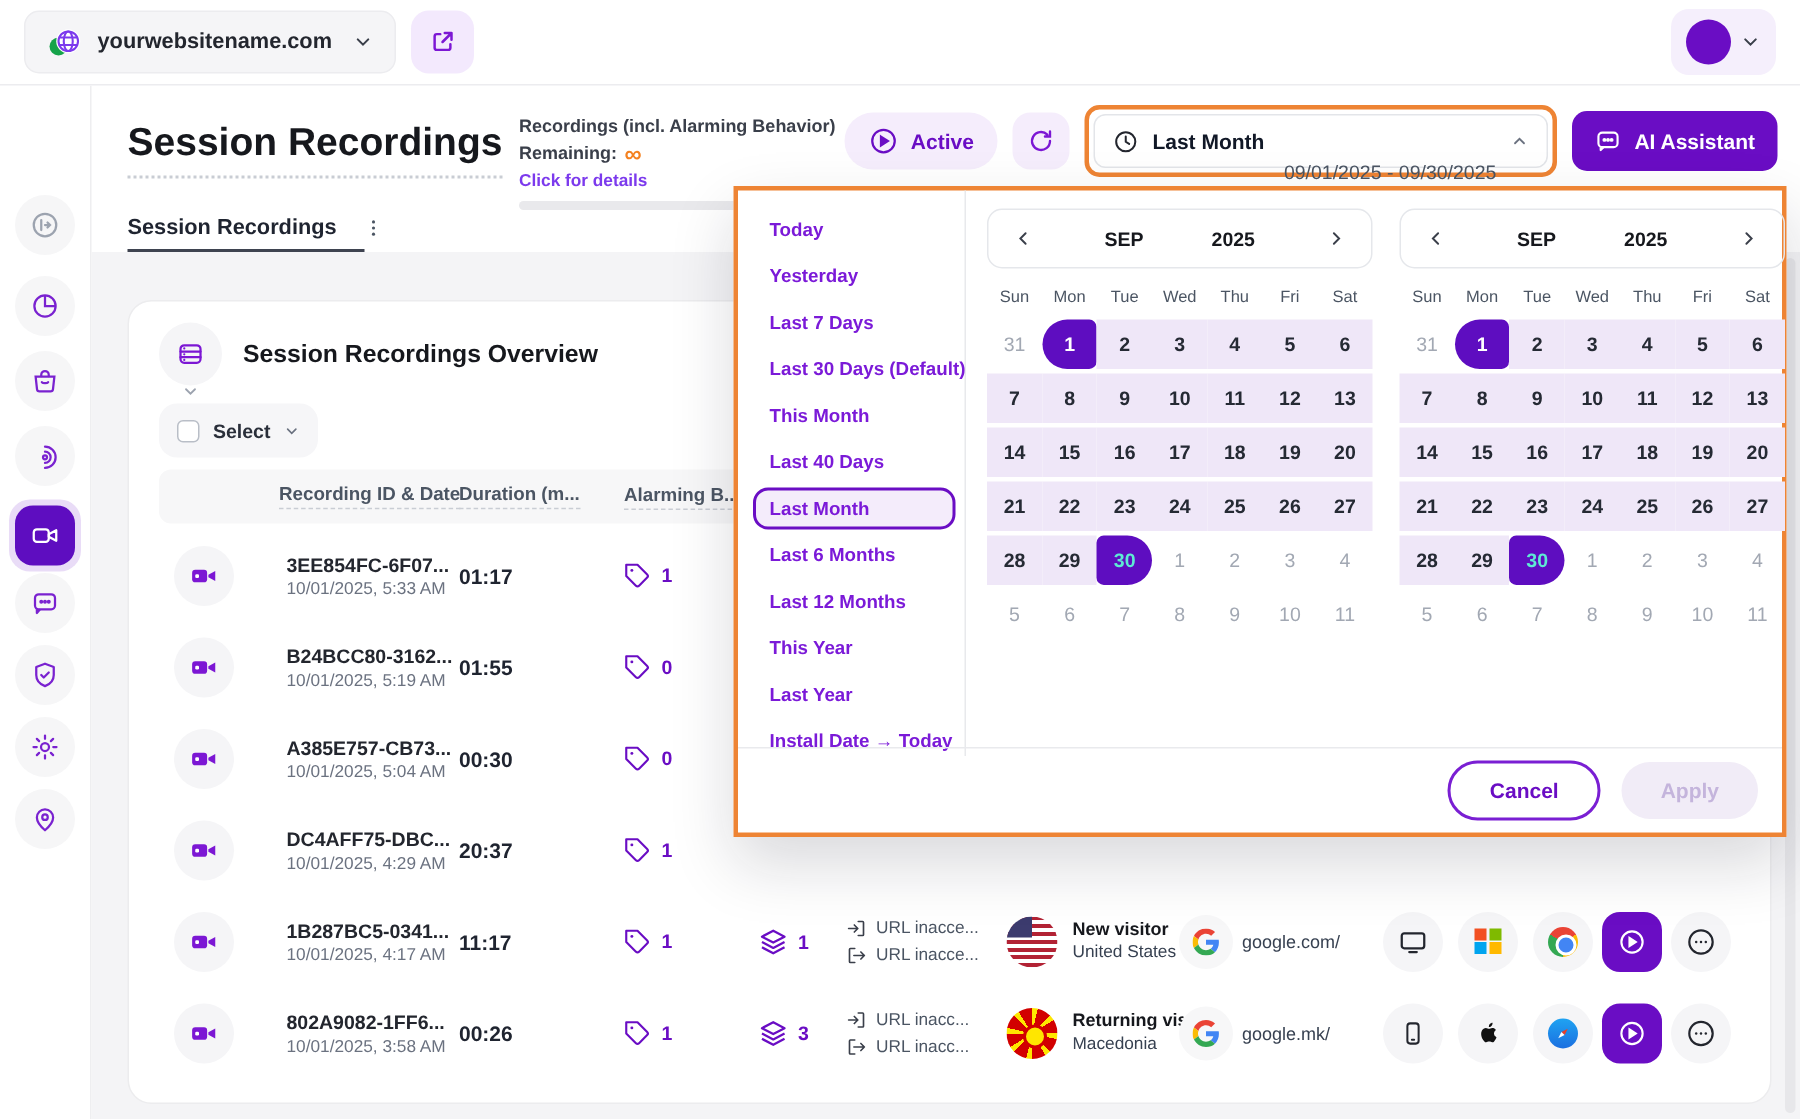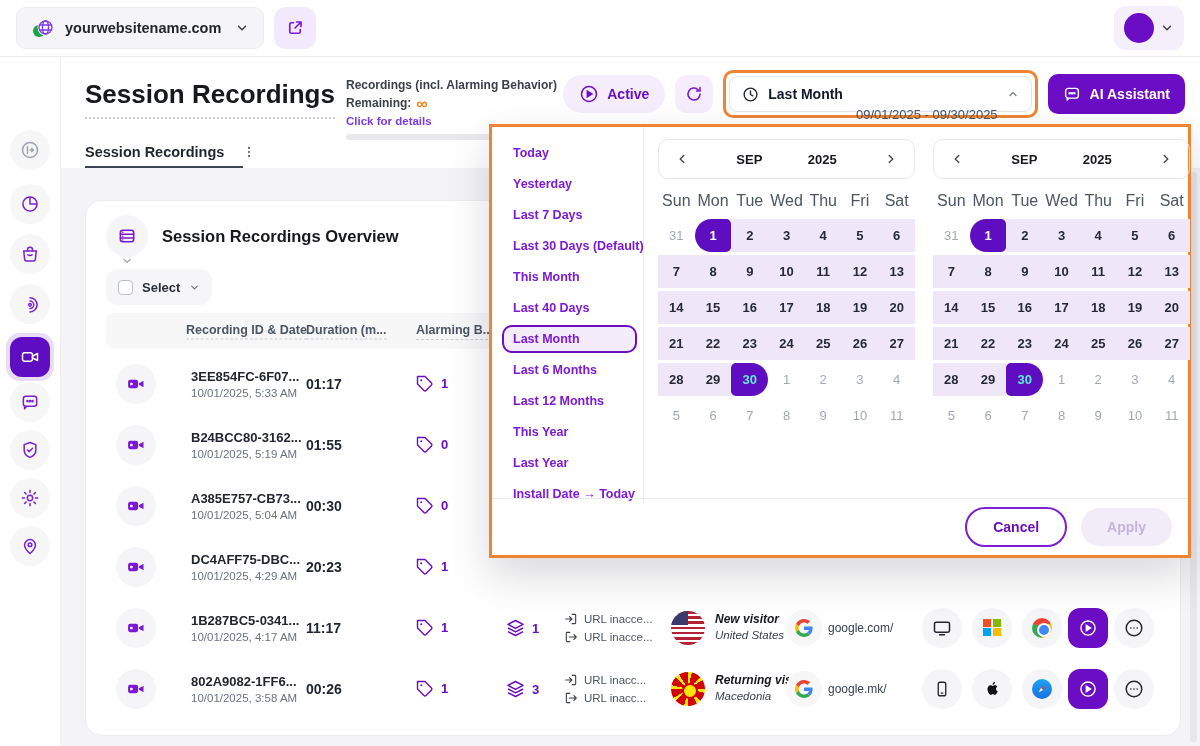--- a/index.html
+++ b/index.html
@@ -89,21 +89,21 @@
   .urlrow { display:flex; align-items:center; gap:6px; margin:4px 0;}
   .urlrow span { font-size:11.5px; color:#4B5563; white-space:nowrap; overflow:hidden; max-width:88px;}
   .vis { left:585px; display:flex; align-items:center;}
   .flag { width:34px; height:34px; border-radius:50%; overflow:hidden; position:relative; background:#F5F5F7; flex:0 0 34px;}
   .flag > span { display:none; width:100%; height:100%; position:relative;}
   .flag.us .f-us { display:block; background:repeating-linear-gradient(#B22234 0 2.6px, #fff 2.6px 5.2px);}
   .flag.us .f-us::after { content:""; position:absolute; left:0; top:0; width:17px; height:14px; background:#3C3B6E;}
   .flag.mk .f-mk { display:block; background:repeating-conic-gradient(#FFE600 0 13deg, #D20000 13deg 45deg);}
   .flag.mk .f-mk::after { content:""; position:absolute; left:11px; top:11px; width:12px; height:12px; border-radius:50%;
     background:#FFE600; border:2px solid #D20000;}
-  .vtxt { margin-left:10px; width:74px;font-style:italic;}
+  .vtxt { margin-left:10px; width:74px;}
   .vtype { font-size:12px; font-weight:700; color:#16181D; white-space:nowrap; overflow:hidden;}
   .vctry { font-size:11.5px; color:#374151; margin-top:2px; line-height:1.25;}
   .ref { left:700px; display:flex; align-items:center; gap:6px;}
   .gcircle { width:36px; height:36px; border-radius:50%; background:#F7F7F8; display:flex; align-items:center; justify-content:center;}
   .rtext { font-size:12px; color:#374151;}
   .icircle { width:40px; height:40px; border-radius:50%; background:#F5F5F7; display:flex; align-items:center; justify-content:center;}
   .dev { left:836px;} .osc { left:886px;} .brw { left:936px;}
   .dev .icircle>*, .osc .icircle>*, .brw .icircle>* { display:none;}
   .dev.desktop .i-desktop { display:block;} .dev.mobile .i-mobile { display:block;}
   .osc.windows .i-windows { display:grid;} .osc.apple .i-apple { display:block;}
@@ -129,21 +129,21 @@
   .preset { font-size:12.5px; font-weight:700; color:#7B1AD8; padding:5px 9px; margin-bottom:3px;
     border:2px solid transparent; border-radius:10px; cursor:pointer; white-space:nowrap;}
   .preset.selected { border-color:#6A0DC4; background:#F4ECFB;}
   .cals { display:flex; gap:18px; padding:12px 14px 0 14px;}
   .cal { width:257px;}
   .cal-head { height:40px; border:1px solid #E5E7EB; border-radius:10px; display:flex; align-items:center;
     justify-content:space-between; padding:0 14px;}
   .cal-head .mon, .cal-head .yr { font-size:13px; font-weight:700; color:#16181D;}
   .cal-nav { background:none; border:none; cursor:pointer; display:flex; padding:2px;}
   .wdays { display:grid; grid-template-columns:repeat(7,1fr); margin-top:13px;}
-  .wd { text-align:center; font-size:16px; color:#4B5563;}
+  .wd { text-align:center; font-size:11px; color:#4B5563;}
   .days { display:grid; grid-template-columns:repeat(7,1fr); row-gap:3px; margin-top:9px;}
   .day { height:33px; display:flex; align-items:center; justify-content:center; font-size:13px; font-weight:700;
     color:#252A34; cursor:pointer;}
   .day.range { background:#EFE7F8;}
   .day.start { background:#5E0DC0; color:#fff; border-radius:17px 5px 5px 17px;}
   .day.end   { background:#5E0DC0; color:#5eead4; border-radius:5px 17px 17px 5px;}
   .day.muted { color:#A2A8B3; font-weight:400;}
   .pp-footer { position:absolute; left:0; right:0; bottom:0; height:57px; border-top:1px solid #E9EAED;
     display:flex; align-items:center; justify-content:flex-end; gap:14px; padding-right:16px;}
   .btn-cancel { padding:10px 26px; border-radius:999px; border:2px solid #7A1FD3; background:#fff; color:#6A0DC4;
@@ -462,21 +462,21 @@
             <svg width="20" height="20" viewBox="0 0 24 24" fill="#7C17D4">
               <rect x="2.5" y="7" width="12" height="10" rx="2.5"></rect>
               <path d="M15.5 11l5.5-3v8l-5.5-3z"></path>
               <rect x="5" y="10.5" width="3" height="3" rx="1" fill="#fff"></rect>
             </svg>
           </span>
           <div class="cell idb">
             <div class="rid">DC4AFF75-DBC...</div>
             <div class="rdate">10/01/2025, 4:29 AM</div>
           </div>
-          <div class="cell dur">20:23</div>
+          <div class="cell dur">20:37</div>
           <div class="cell alarm">
             <svg width="18" height="18" viewBox="0 0 24 24" fill="none" stroke="#6A0DC4" stroke-width="1.9" stroke-linejoin="round">
               <path d="M20.6 13.4l-7.2 7.2a2 2 0 0 1-2.8 0L2 12V2h10l8.6 8.6a2 2 0 0 1 0 2.8z"></path>
               <circle cx="7" cy="7" r="1.3" fill="#6A0DC4" stroke="none"></circle>
             </svg>
             <span>1</span>
           </div>
 
         </div>
 

